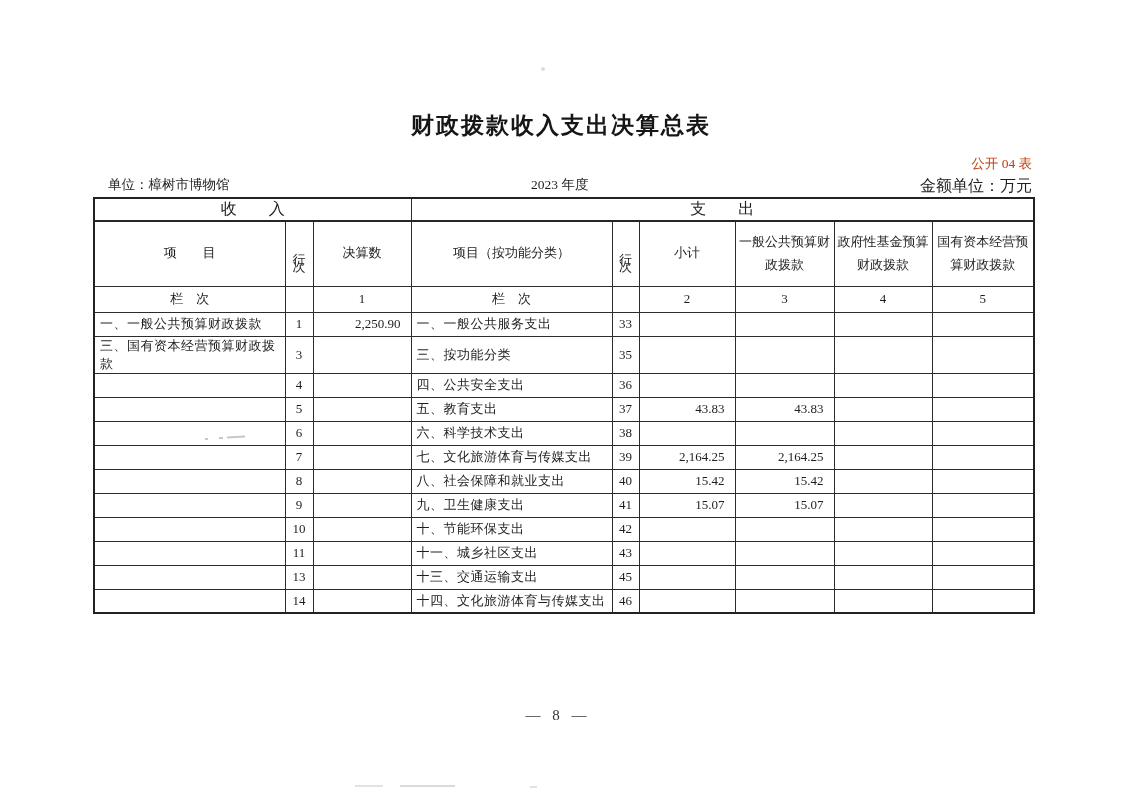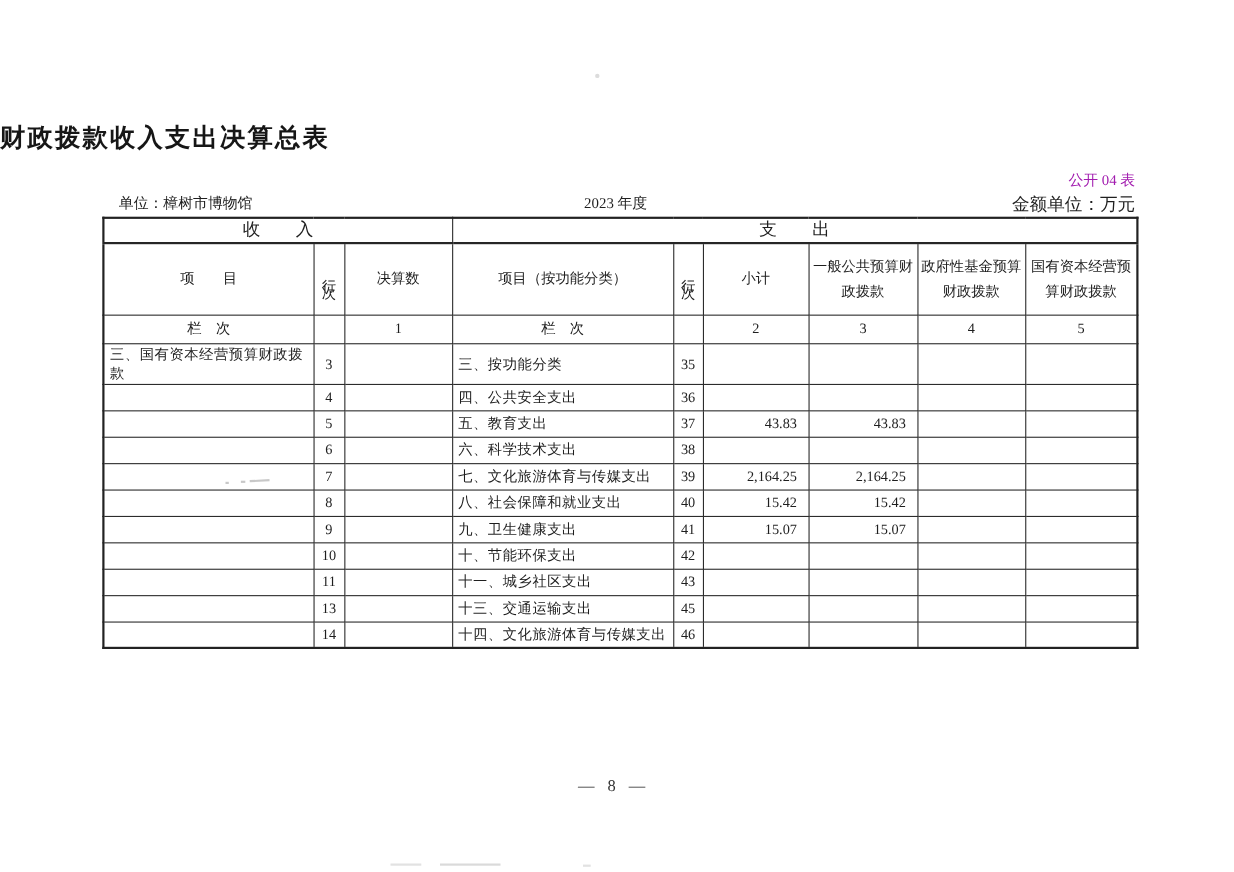--- a/index.html
+++ b/index.html
@@ -7,27 +7,28 @@
   body {
     position: relative;
     font-family: "Liberation Serif", "DejaVu Serif", serif;
     color: #1f1f1f;
     overflow: hidden;
   }
   .page { position: absolute; inset: 0; background: #fff; }
 
   .title {
     position: absolute; top: 110px; left: 0; right: 0;
+    text-align: center;
     font-family: "Liberation Sans", "DejaVu Sans", sans-serif;
     font-weight: 700; font-size: 23px; letter-spacing: 2px;
     color: #161616;
   }
   .form-code {
     position: absolute; top: 155px; right: 90px;
-    font-size: 13.5px; color: #a21caf;
+    font-size: 13.5px; color: #c2410c;
   }
   .meta-unit   { position: absolute; top: 176px; left: 108px;  font-size: 13.5px; }
   .meta-period { position: absolute; top: 176px; left: 531px; font-size: 13.5px; }
   .meta-amount { position: absolute; top: 176px; right: 90px; font-size: 16px; }
 
   table.budget {
     position: absolute; left: 93px; top: 197px;
     width: 940px; table-layout: fixed;
     border-collapse: collapse;
     border: 2px solid #222;
@@ -118,20 +119,31 @@
         <th>栏　次</th>
         <th></th>
         <th>2</th>
         <th>3</th>
         <th>4</th>
         <th>5</th>
       </tr>
     </thead>
     <tbody>
         <tr>
+          <td class="item">一、一般公共预算财政拨款</td>
+          <td class="line">1</td>
+          <td class="num">2,250.90</td>
+          <td class="item">一、一般公共服务支出</td>
+          <td class="line">33</td>
+          <td class="num"></td>
+          <td class="num"></td>
+          <td class="num"></td>
+          <td class="num"></td>
+        </tr>
+        <tr>
           <td class="item">三、国有资本经营预算财政拨款</td>
           <td class="line">3</td>
           <td class="num"></td>
           <td class="item">三、按功能分类</td>
           <td class="line">35</td>
           <td class="num"></td>
           <td class="num"></td>
           <td class="num"></td>
           <td class="num"></td>
         </tr>

